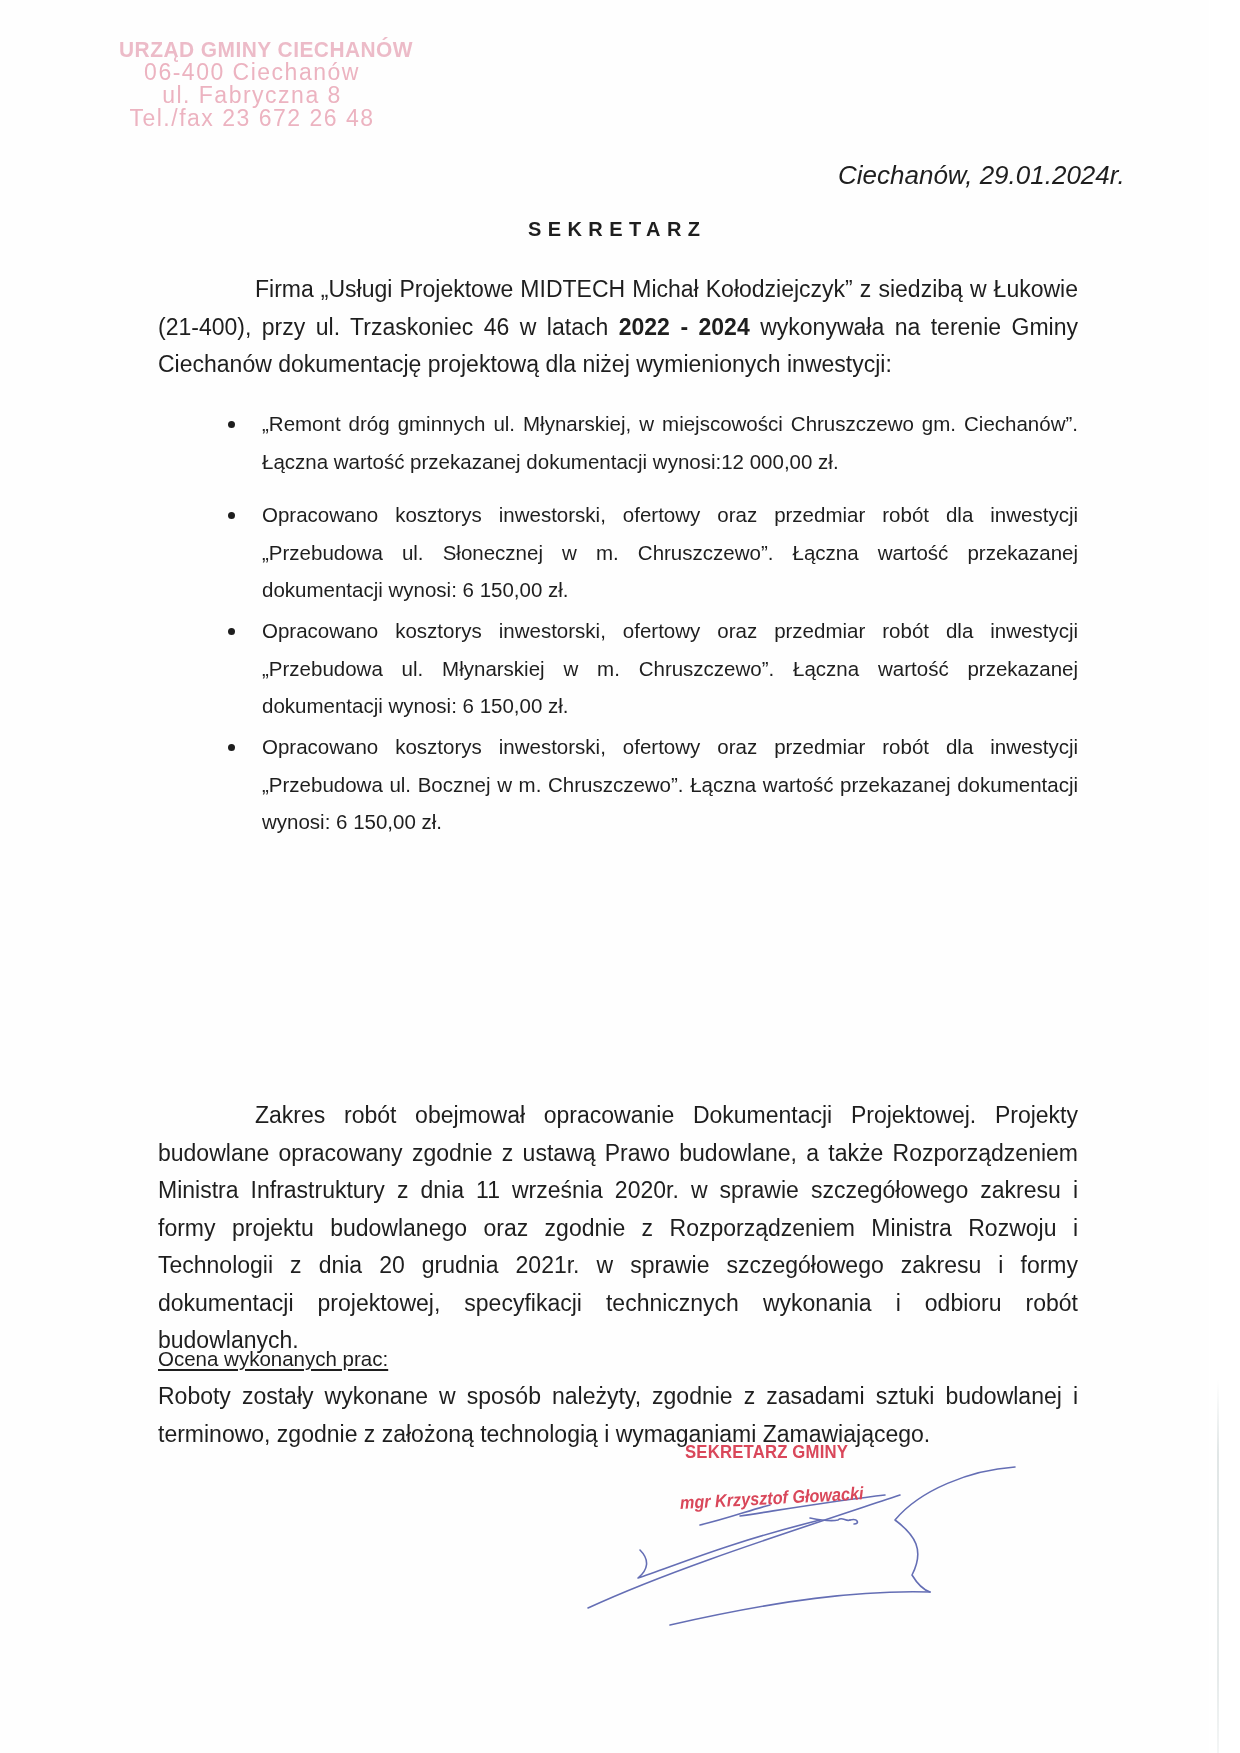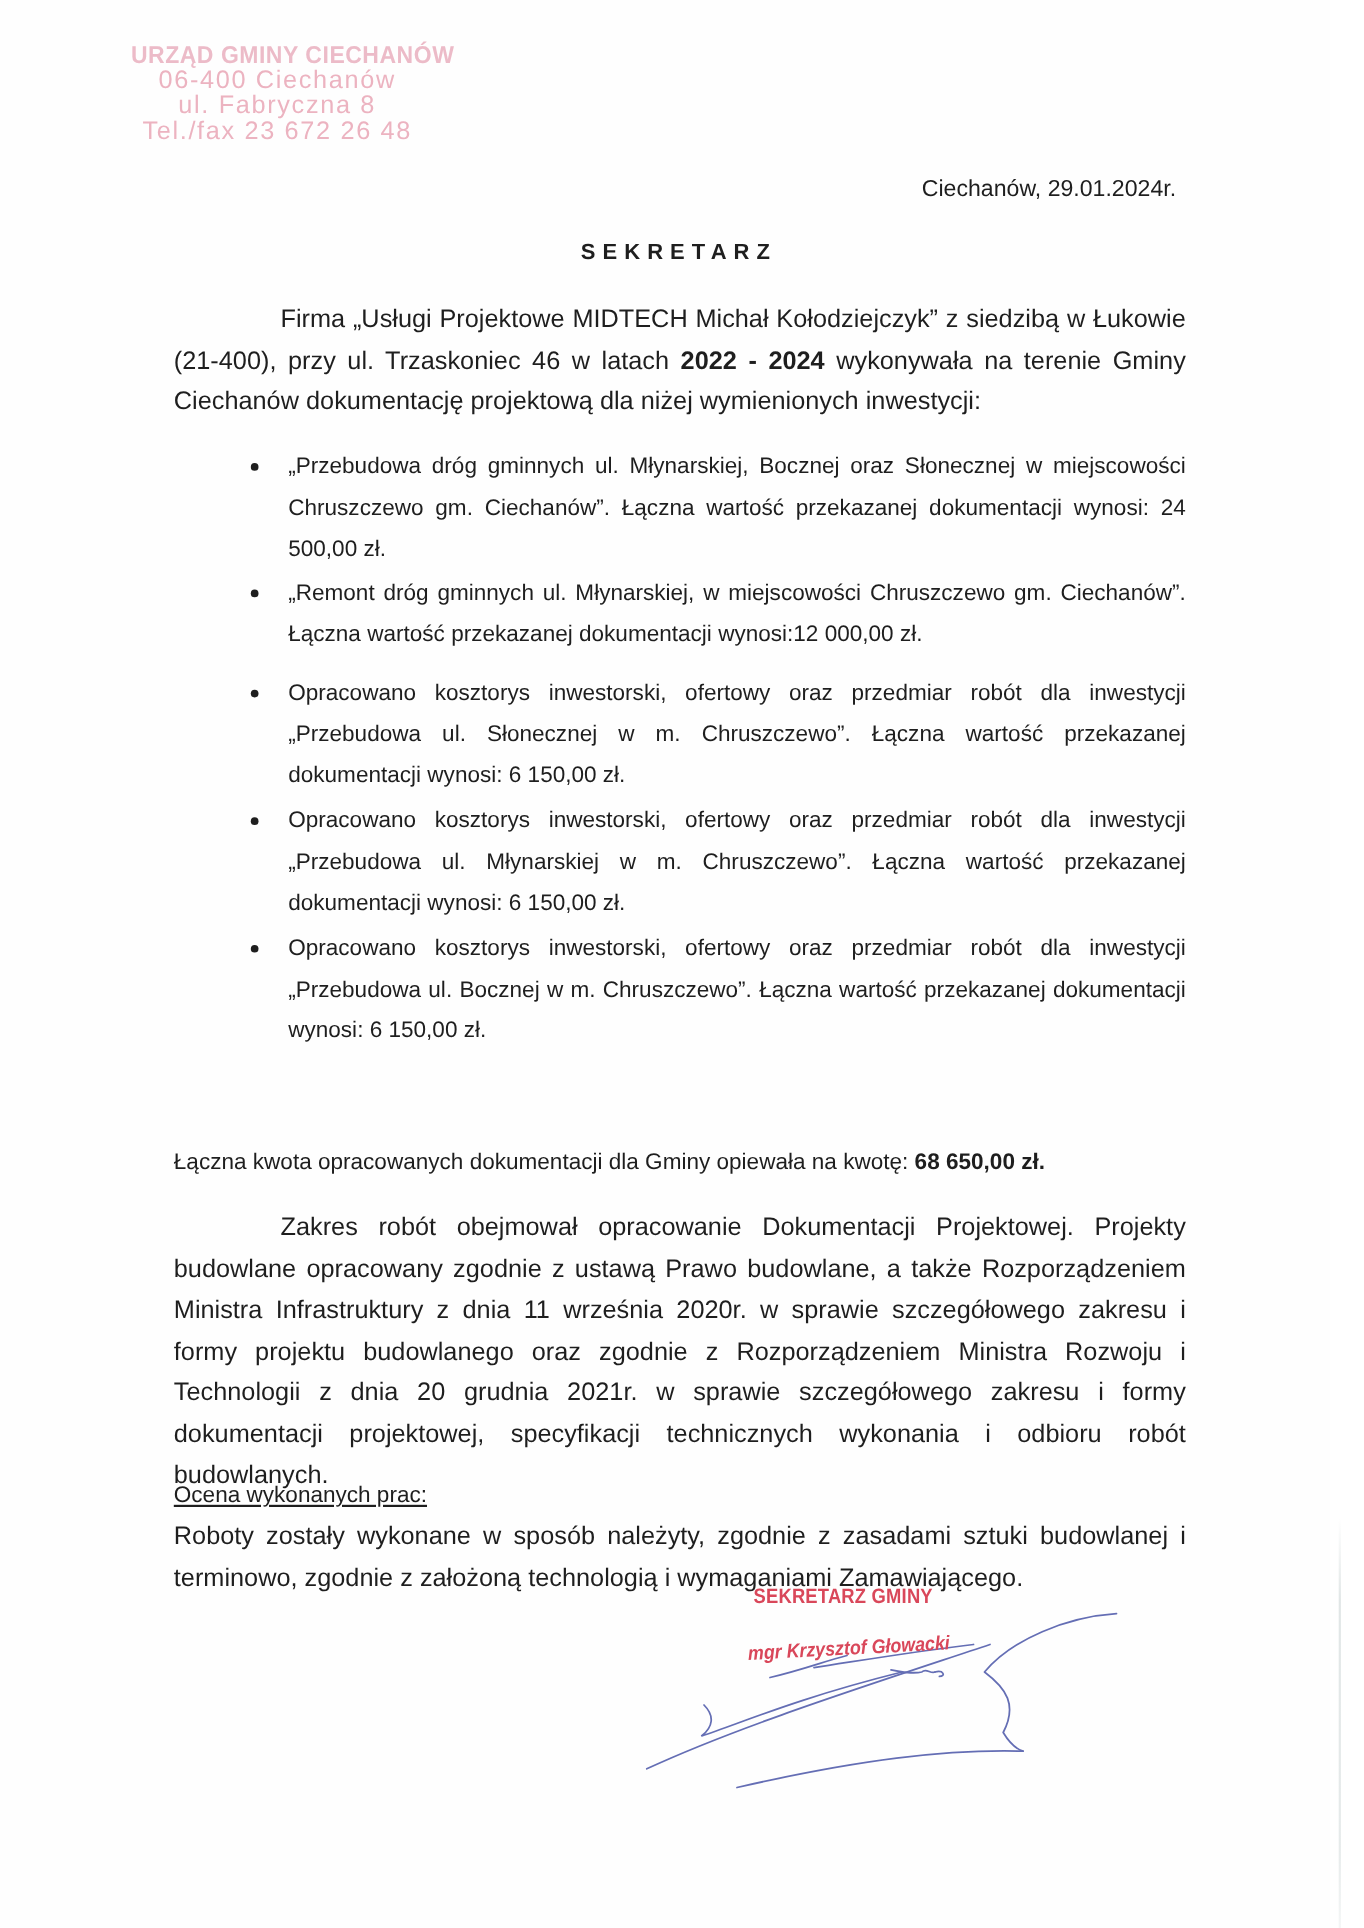--- a/index.html
+++ b/index.html
@@ -53,22 +53,23 @@
     .office-stamp .s-line {
       font-size: 23px;
       letter-spacing: 1.5px;
       white-space: nowrap;
     }
 
     .date {
       position: absolute;
       left: 838px;
       top: 160px;
-      font-size: 21px;
-      white-space: nowrap;
+      font-size: 26px;
+      white-space: nowrap;
+      font-style: italic;
     }
     .title {
       position: absolute;
       left: 528px;
       top: 218px;
       font-size: 20px;
       font-weight: bold;
       letter-spacing: 6.4px;
       white-space: nowrap;
     }
@@ -196,43 +197,38 @@
     <div class="s-line">Tel./fax 23 672 26 48</div>
   </div>
 
   <div class="date">Ciechanów, 29.01.2024r.</div>
 
   <div class="title">SEKRETARZ</div>
 
   <p class="text-block indent-first intro" style="margin:0;"><span>Firma „Usługi Projektowe MIDTECH Michał Kołodziejczyk” z siedzibą w Łukowie (21-400), przy ul. Trzaskoniec 46 w latach </span><b>2022 - 2024</b><span> wykonywała na terenie Gminy Ciechanów dokumentację projektową dla niżej wymienionych inwestycji:</span></p>
 
   <ul class="investments">
-    <li class="item-1">
-      <span class="bullet"></span>
-      <span>„Przebudowa dróg gminnych ul. Młynarskiej, Bocznej oraz Słonecznej w miejscowości Chruszczewo gm. Ciechanów”. Łączna wartość przekazanej dokumentacji wynosi: 24 500,00 zł.</span>
-    </li>
     <li class="item-2">
       <span class="bullet"></span>
       <span>„Remont dróg gminnych ul. Młynarskiej, w miejscowości Chruszczewo gm. Ciechanów”. Łączna wartość przekazanej dokumentacji wynosi:12 000,00 zł.</span>
     </li>
     <li class="item-4">
       <span class="bullet"></span>
       <span>Opracowano kosztorys inwestorski, ofertowy oraz przedmiar robót dla inwestycji „Przebudowa ul. Słonecznej w m. Chruszczewo”. Łączna wartość przekazanej dokumentacji wynosi: 6 150,00 zł.</span>
     </li>
     <li class="item-5">
       <span class="bullet"></span>
       <span>Opracowano kosztorys inwestorski, ofertowy oraz przedmiar robót dla inwestycji „Przebudowa ul. Młynarskiej w m. Chruszczewo”. Łączna wartość przekazanej dokumentacji wynosi: 6 150,00 zł.</span>
     </li>
     <li class="item-6">
       <span class="bullet"></span>
       <span>Opracowano kosztorys inwestorski, ofertowy oraz przedmiar robót dla inwestycji „Przebudowa ul. Bocznej w m. Chruszczewo”. Łączna wartość przekazanej dokumentacji wynosi: 6 150,00 zł.</span>
     </li>
   </ul>
 
-  <div class="total"><span>Łączna kwota opracowanych dokumentacji dla Gminy opiewała na kwotę: </span><b>68 650,00 zł.</b></div>
 
   <p class="text-block indent-first scope" style="margin:0;">Zakres robót obejmował opracowanie Dokumentacji Projektowej. Projekty budowlane opracowany zgodnie z ustawą Prawo budowlane, a także Rozporządzeniem Ministra Infrastruktury z dnia 11 września 2020r. w sprawie szczegółowego zakresu i formy projektu budowlanego oraz zgodnie z Rozporządzeniem Ministra Rozwoju i Technologii z dnia 20 grudnia 2021r. w sprawie szczegółowego zakresu i formy dokumentacji projektowej, specyfikacji technicznych wykonania i odbioru robót budowlanych.</p>
 
   <div class="assessment-heading">Ocena wykonanych prac:</div>
 
   <p class="text-block assessment" style="margin:0;">Roboty zostały wykonane w sposób należyty, zgodnie z zasadami sztuki budowlanej i terminowo, zgodnie z założoną technologią i wymaganiami Zamawiającego.</p>
 
   <svg class="signature" viewBox="0 0 540 180" xmlns="http://www.w3.org/2000/svg">
     <g fill="none" stroke="#4a55a8" stroke-width="1.6" stroke-linecap="round" stroke-linejoin="round" opacity="0.85">
       <path d="M68 158 C 150 120, 260 85, 380 45"></path>

